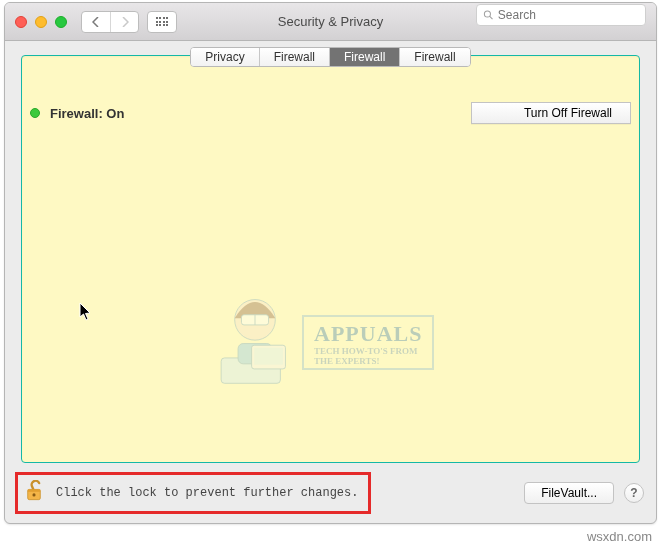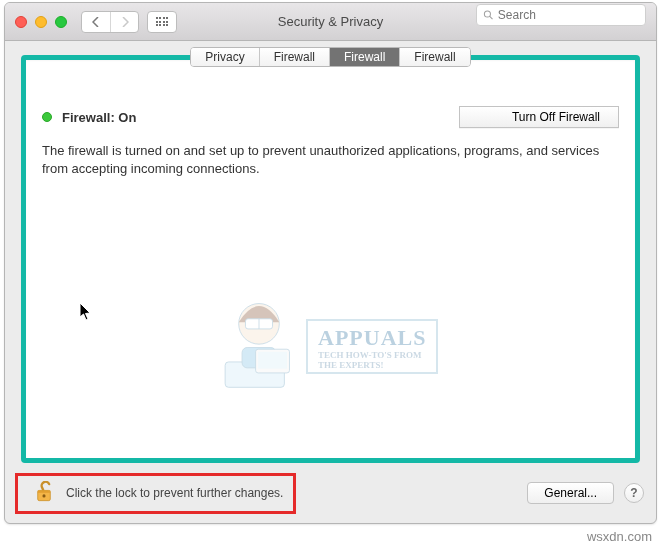--- a/index.html
+++ b/index.html
@@ -88,25 +88,25 @@
   .searchwrap svg { width:12px;height:12px;fill:#a0a0a0;margin-right:4px;}
   .searchwrap input {
     border:none; outline:none; width:100%; font-size:12px;
     background:transparent; color:#888;
   }
 
   
   .panel {
     position:absolute;
     left:16px; right:16px; top:52px; bottom:60px;
-    background:#ffffff;
-    border:5px solid #14b8a6;
+    background:#fef9c3;
+    border:1px solid #14b8a6;
     border-radius:4px;
     box-shadow: inset 0 1px 2px rgba(0,0,0,0.04);
-    padding:18px 16px;
+    padding:18px 8px;
   }
 
   
   .tabs {
     position:absolute; left:0; right:0; top:44px;
     display:flex; justify-content:center; z-index:5;
   }
   .tabbar {
     display:flex;
     border:1px solid #b9b9b9;
@@ -159,23 +159,24 @@
   
   .bottombar {
     position:absolute;
     left:12px; right:12px; bottom:10px;
     height:40px;
     display:flex; align-items:center;
   }
   .lockcluster {
     display:flex; align-items:center; gap:12px;
     border:3px solid #e52a2a;
-    padding:5px 10px 5px 16px;
+    padding:5px 10px 5px 6px;
     position:relative;
     left:-2px;
+    font-family:Liberation Mono, monospace;
   }
   .lock-icon svg { width:20px; height:22px;}
   .locktext { font-size:12px; color:#444;}
   .advbtn {
     margin-left:auto;
     background:linear-gradient(#ffffff,#f0f0f0);
     border:1px solid #c3c3c3;
     border-radius:4px;
     padding:3px 16px;
     font-size:12px;
@@ -280,21 +281,20 @@
       <div>Firewall</div>
     </div>
   </div>
 
   <div class="panel">
     <div class="statusrow">
       <span class="dot-on"></span>
       <span class="status-label">Firewall: On</span>
       <button class="mac-btn">Turn Off Firewall</button>
     </div>
-    <div class="desc">The firewall is turned on and set up to prevent unauthorized applications, programs, and services from accepting incoming connections.</div>
 
     <div class="watermark">
       <span class="dude">
         <svg viewBox="0 0 100 130">
           <rect x="10" y="85" width="70" height="30" rx="4" fill="#cfeaf7" stroke="#5f97b7"></rect>
           <circle cx="50" cy="40" r="24" fill="#f6e0c9" stroke="#5f97b7"></circle>
           <path d="M26 38 Q50 0 74 38" fill="#8a5a3b"></path>
           <rect x="34" y="34" width="32" height="12" rx="3" fill="#fff" stroke="#5f97b7"></rect>
           <line x1="50" y1="34" x2="50" y2="46" stroke="#5f97b7"></line>
           <rect x="30" y="68" width="40" height="24" rx="6" fill="#87c6e8" stroke="#5f97b7"></rect>
@@ -315,21 +315,21 @@
       <span class="lock-icon">
         <svg viewBox="0 0 24 28">
           <path d="M9 10 V6 a5 5 0 0 1 10 0" fill="none" stroke="#c9902a" stroke-width="3" stroke-linecap="round" transform="rotate(-24 14 6)"></path>
           <rect x="4" y="12" width="16" height="13" rx="2" fill="#f4b548" stroke="#c9902a"></rect>
           <rect x="4" y="12" width="16" height="3" fill="#e29f2f"></rect>
           <circle cx="12" cy="19" r="2" fill="#8a5b14"></circle>
         </svg>
       </span>
       <span class="locktext">Click the lock to prevent further changes.</span>
     </div>
-    <button class="advbtn">General...</button>
+    <button class="advbtn">FileVault...</button>
     <div class="helpbtn">?</div>
   </div>
 
   <div class="cursor">
     <svg viewBox="0 0 14 20">
         <path d="M1 1 L1 15 L4.5 12 L7 18 L9 17 L6.5 11.5 L11 11 Z" fill="#000" stroke="#fff" stroke-width="1"></path>
       </svg>
   </div>
 
 </div>

